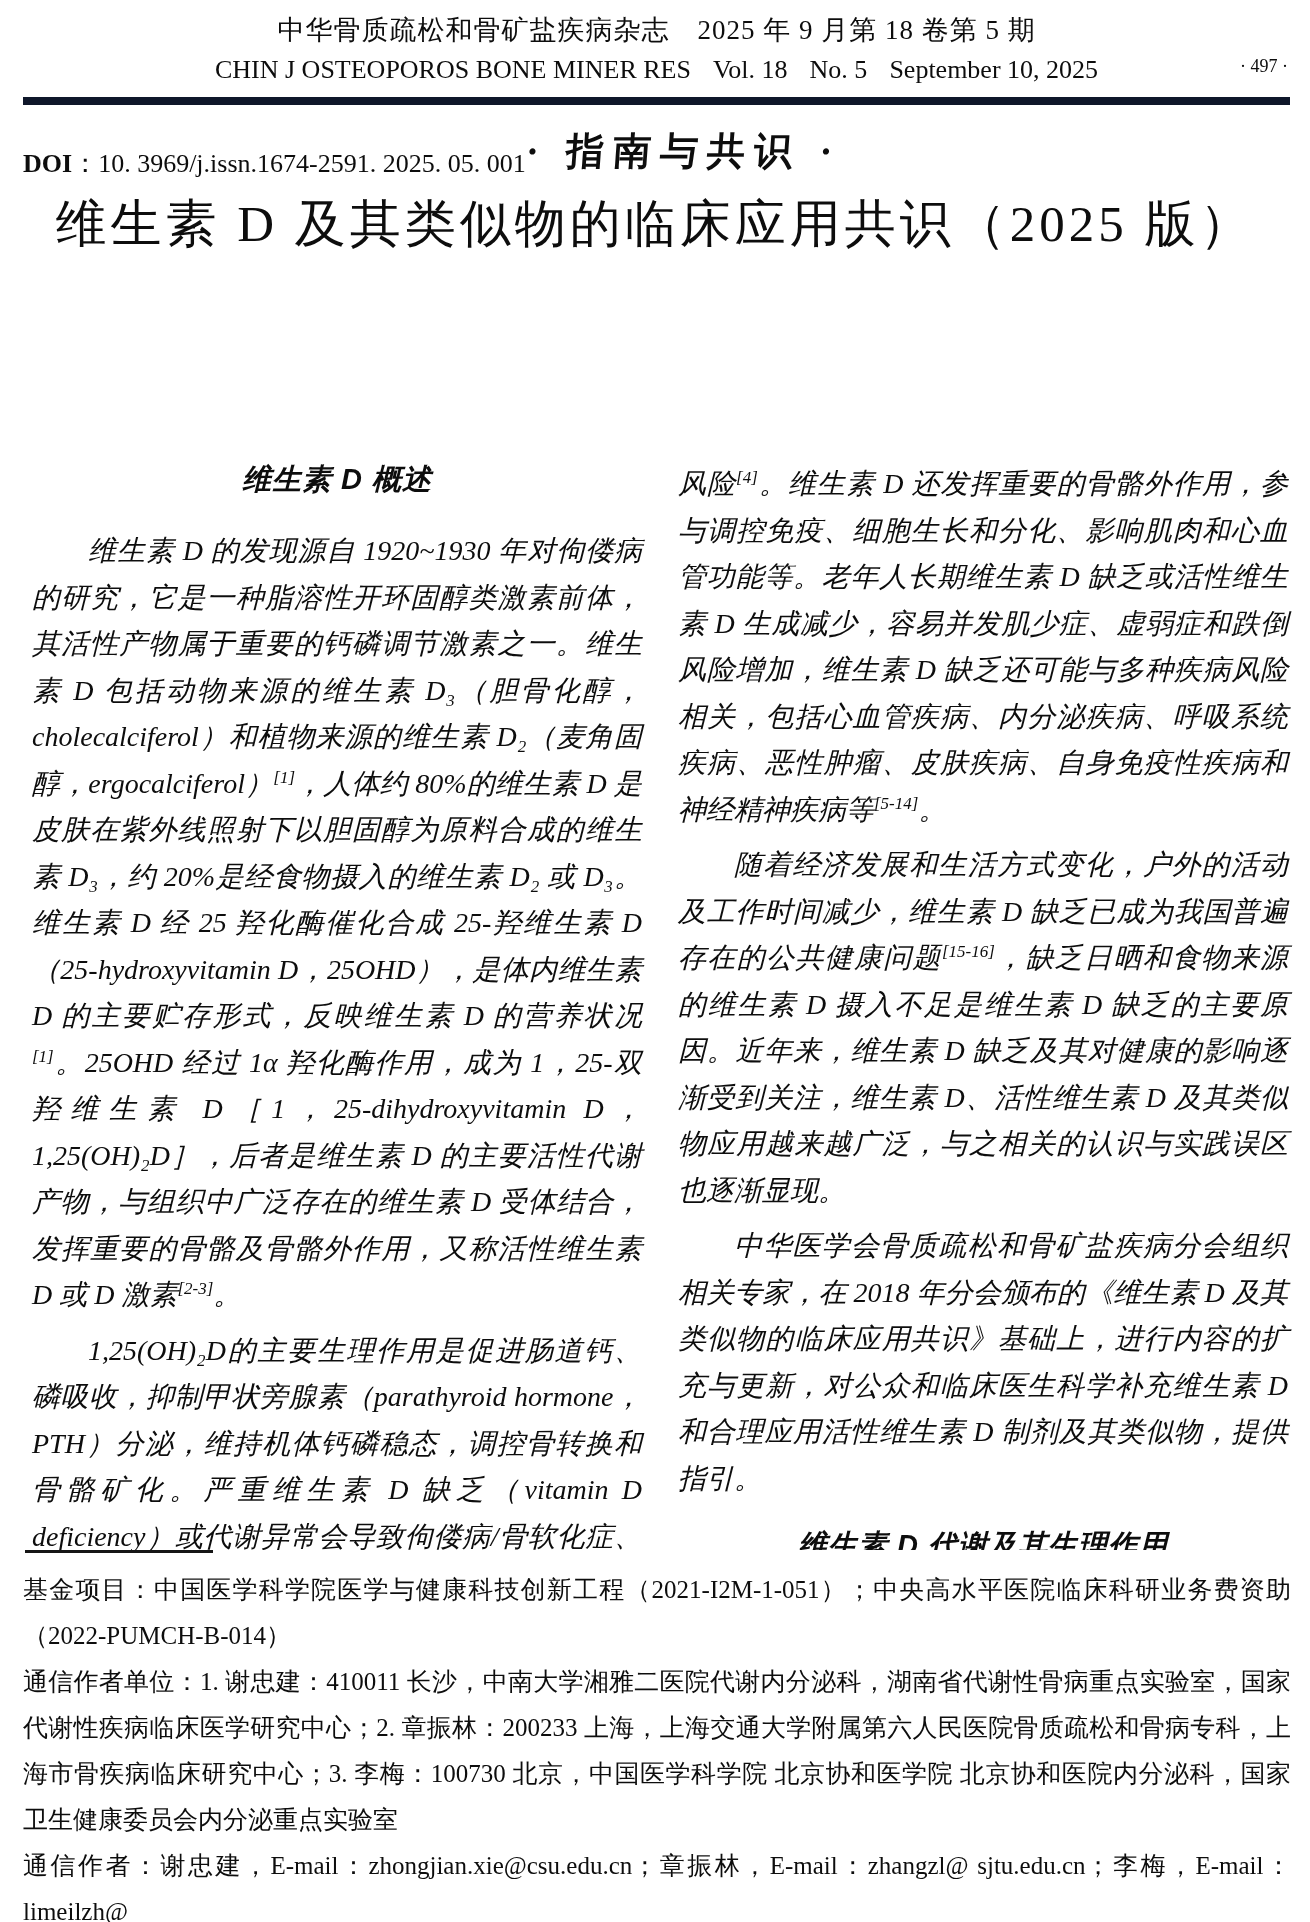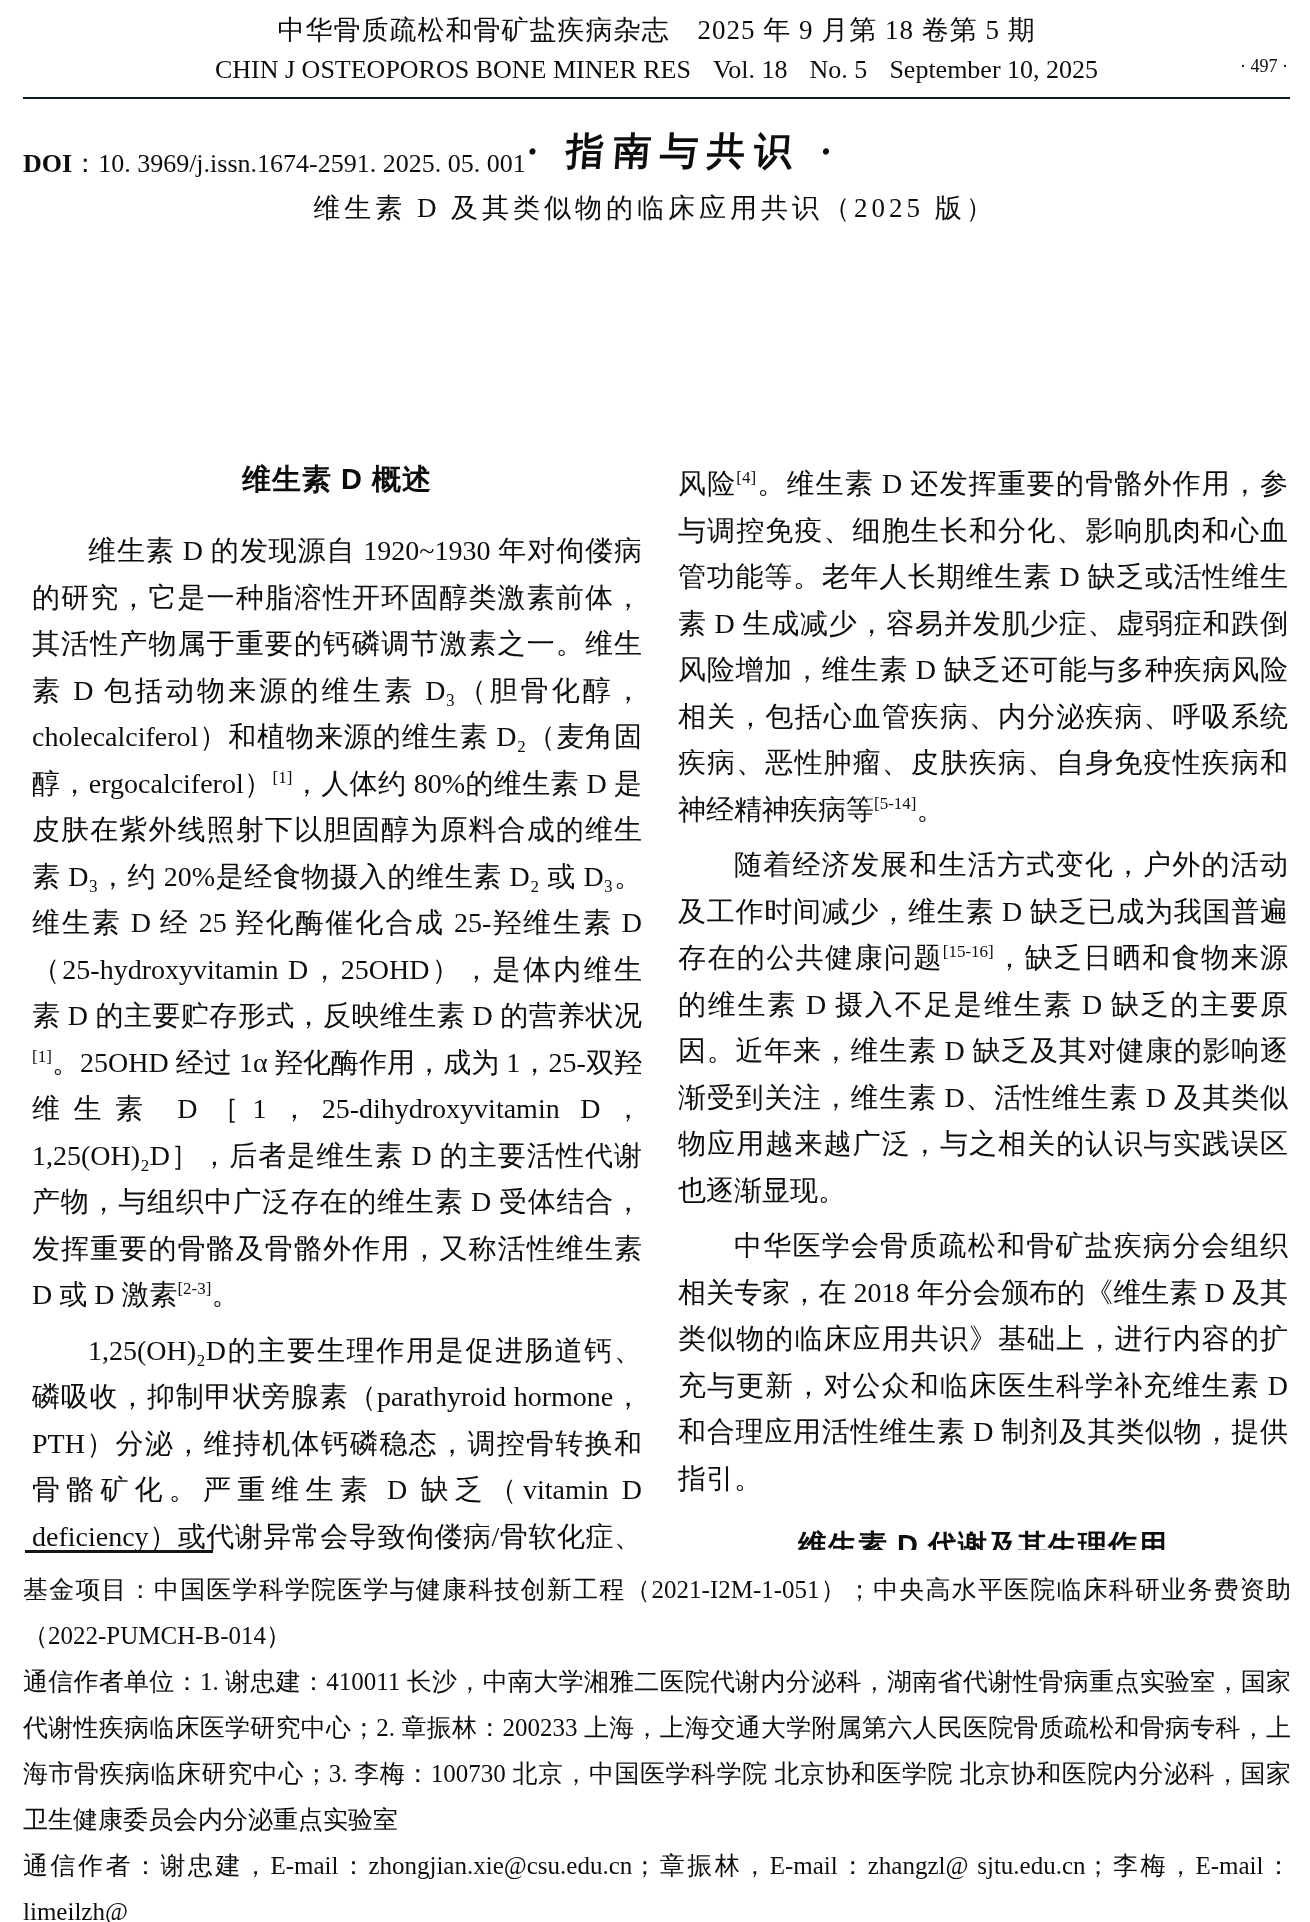--- a/index.html
+++ b/index.html
@@ -11,21 +11,21 @@
     background: #ffffff;
     color: #0d0d0d;
     font-family: "Liberation Serif", "DejaVu Serif", serif;
     overflow: hidden;
   }
 
   
   .running-head {
     position: absolute;
     top: 12px; left: 23px; right: 20px;
-    border-bottom: 2px solid #0f172a;
+    border-bottom: 8px solid #0f172a;
     padding-bottom: 12px;
   }
   .rh-line1 {
     text-align: center;
     font-size: 27px;
     letter-spacing: 1px;
     white-space: nowrap;
   }
   .rh-line1 .gap { display: inline-block; width: 28px; }
   .rh-line2 {
@@ -53,41 +53,42 @@
     letter-spacing: 9px;
     white-space: nowrap;
     transform: skewX(-4deg);
   }
 
   
   .article-title {
     position: absolute;
     top: 190px; left: 0; right: 0;
     text-align: center;
-    font-size: 27px;
+    font-size: 51px;
     letter-spacing: 4px;
     white-space: nowrap;
   }
   .article-author {
     position: absolute;
     top: 366px; left: 0; right: 0;
     text-align: center;
     font-size: 27px;
     letter-spacing: 4px;
     white-space: nowrap;
   }
 
   
   .columns {
     position: absolute;
     top: 452px; left: 23px; right: 13px;
     height: 1098px;
     display: flex;
     gap: 18px;
     overflow: hidden;
+    font-style: italic;
   }
   .col { flex: 1 1 0; overflow: hidden; }
   .section-heading {
     font-family: "Liberation Sans", "DejaVu Sans", sans-serif;
     font-size: 29px;
     font-weight: 700;
     text-align: center;
     letter-spacing: 1px;
     margin: 8px 0 28px 0;
   }

